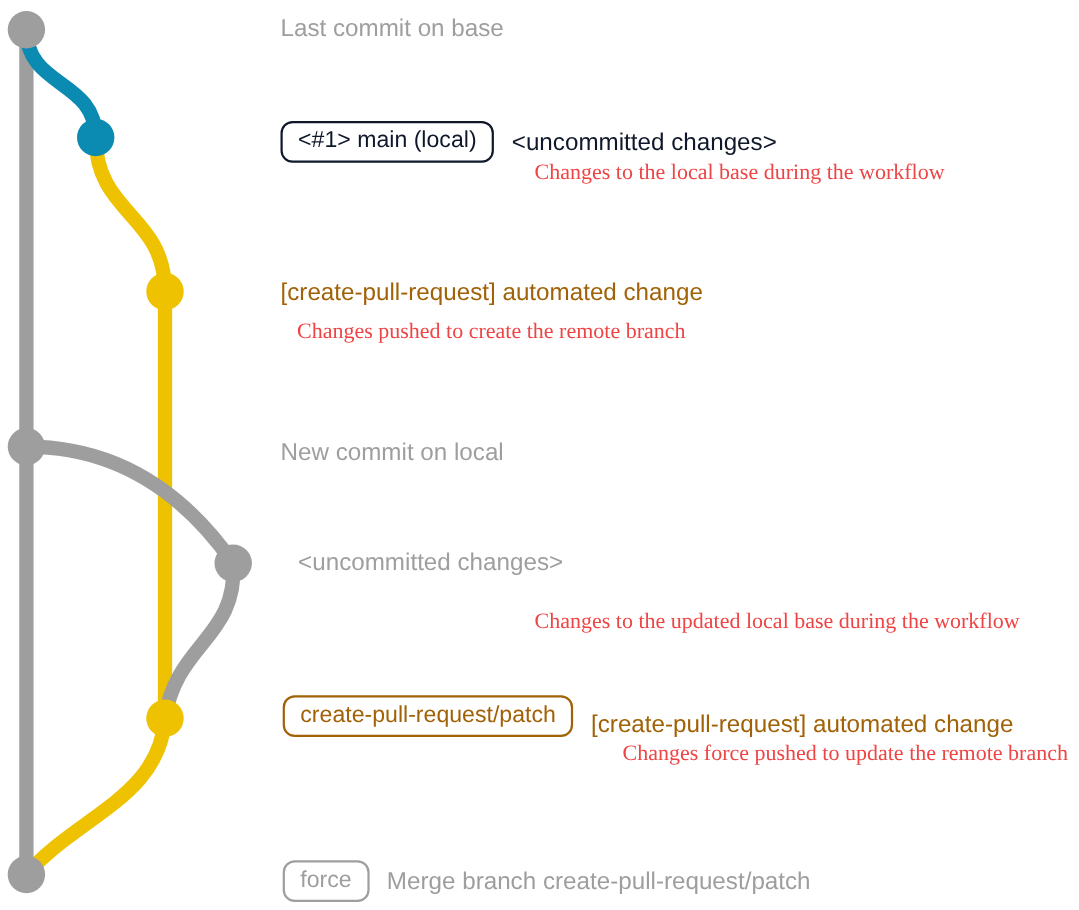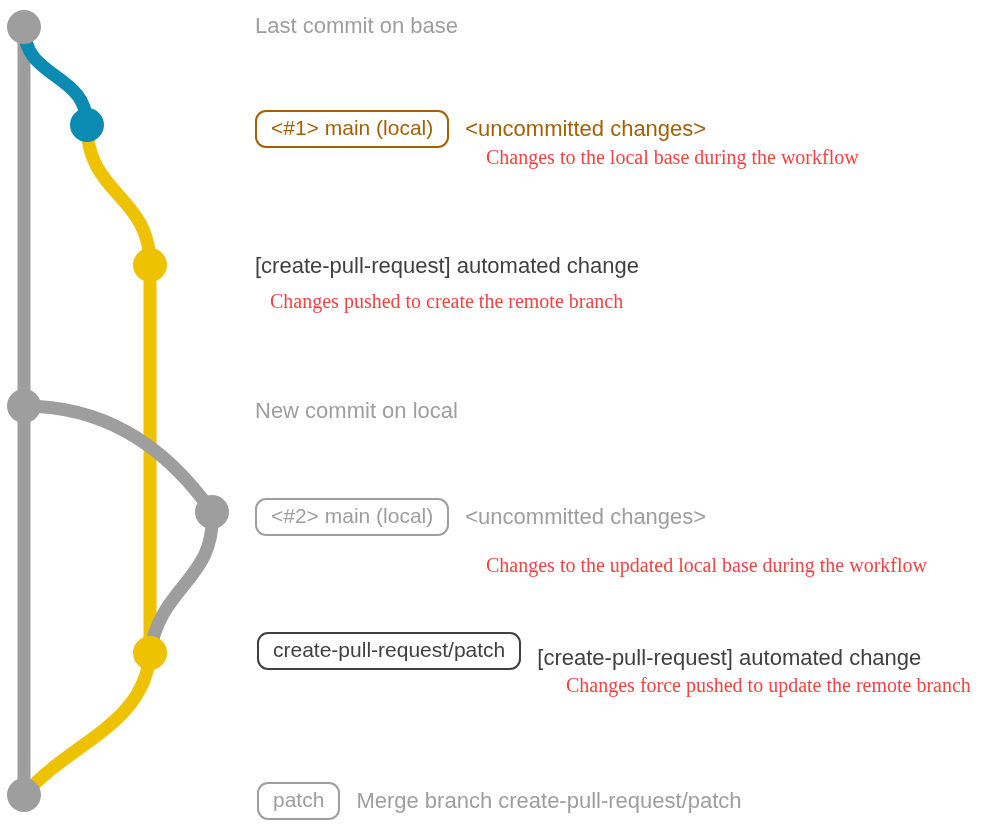--- a/index.html
+++ b/index.html
@@ -66,22 +66,22 @@
 
   .subtext {
     position: absolute;
     font-family: "Liberation Serif", serif;
     font-size: 20px;
     color: #ef4444;
     white-space: nowrap;
     line-height: 1.15;
   }
 
-  .c-teal   { color: #a16207; }
-  .c-yellow { color: #404040; }
+  .c-teal   { color: #0f172a; }
+  .c-yellow { color: #a16207; }
   .c-gray   { color: #9e9e9e; }
 </style>
 </head>
 <body>
 
 <svg id="graph-svg" viewBox="0 0 981 827" xmlns="http://www.w3.org/2000/svg">
 
   <path d="M 24 27 L 24 406" fill="none" stroke="#9e9e9e" stroke-width="13" stroke-linecap="round"></path>
 
   <path d="M 24 406 L 24 795" fill="none" stroke="#9e9e9e" stroke-width="13" stroke-linecap="round"></path>
@@ -122,29 +122,28 @@
   <div class="anno-row" style="left:255px; top:253px;">
     <span class="headline c-yellow">[create-pull-request] automated change</span>
   </div>
   <div class="subtext" style="left:270px; top:290px;">Changes pushed to create the remote branch</div>
 
   <div class="anno-row" style="left:255px; top:398px;">
     <span class="headline c-gray">New commit on local</span>
   </div>
 
   <div class="anno-row" style="left:255px; top:498px;">
-    <span class="pill c-gray">&lt;#2&gt; main (local)</span>
     <span class="headline spaced c-gray">&lt;uncommitted changes&gt;</span>
   </div>
   <div class="subtext" style="left:486px; top:554px;">Changes to the updated local base during the workflow</div>
 
   <div class="anno-row" style="left:257px; top:632px;align-items:flex-end;">
     <span class="pill c-yellow">create-pull-request/patch</span>
     <span class="headline spaced c-yellow">[create-pull-request] automated change</span>
   </div>
   <div class="subtext" style="left:566px; top:674px;">Changes force pushed to update the remote branch</div>
 
   <div class="anno-row" style="left:257px; top:782px;">
-    <span class="pill c-gray">patch</span>
+    <span class="pill c-gray">force</span>
     <span class="headline spaced c-gray">Merge branch create-pull-request/patch</span>
   </div>
 
 </div>
 
 </body></html>

